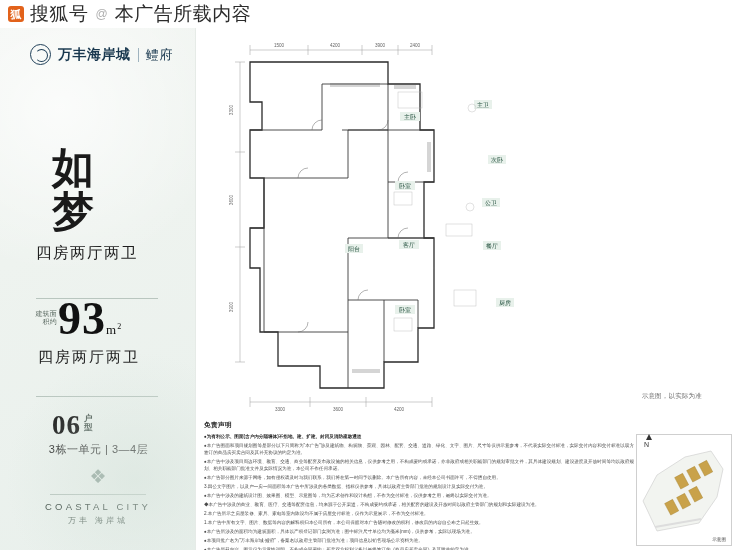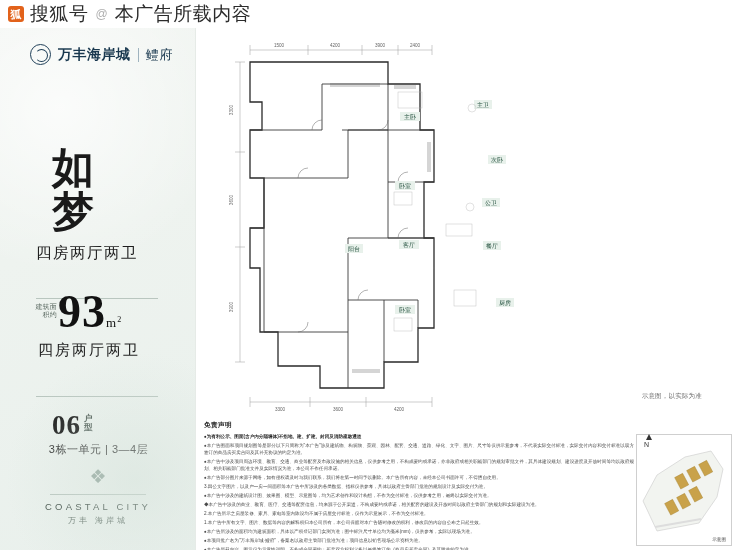--- a/index.html
+++ b/index.html
@@ -76,21 +76,21 @@
   .slogan {
     position: absolute; top: 212px; left: 36px;
     font-family: "Liberation Serif", serif;
     font-size: 15.5px; line-height: 1.65; color: #1d1d1d; letter-spacing: 1.5px;
   }
   .divider {
     position: absolute; top: 270px; left: 36px; width: 122px; height: 1px;
     background: #b9c6bf;
   }
 
-  .areablock { position: absolute; top: 261px; left: 36px; width: 130px; }
+  .areablock { position: absolute; top: 268px; left: 36px; width: 130px; }
   .area-caption {
     position:absolute; left:-1px; top: 14px;
     font-size: 7px; color: #5c6b63; line-height: 1.15; letter-spacing:.2px;
     width: 22px; text-align:right;
   }
   .area-num {
     font-family: "Liberation Serif", serif;
     font-size: 46px; font-weight: 700; color: #111; letter-spacing: 1px;
     margin-left: 22px; line-height: 1;
   }

